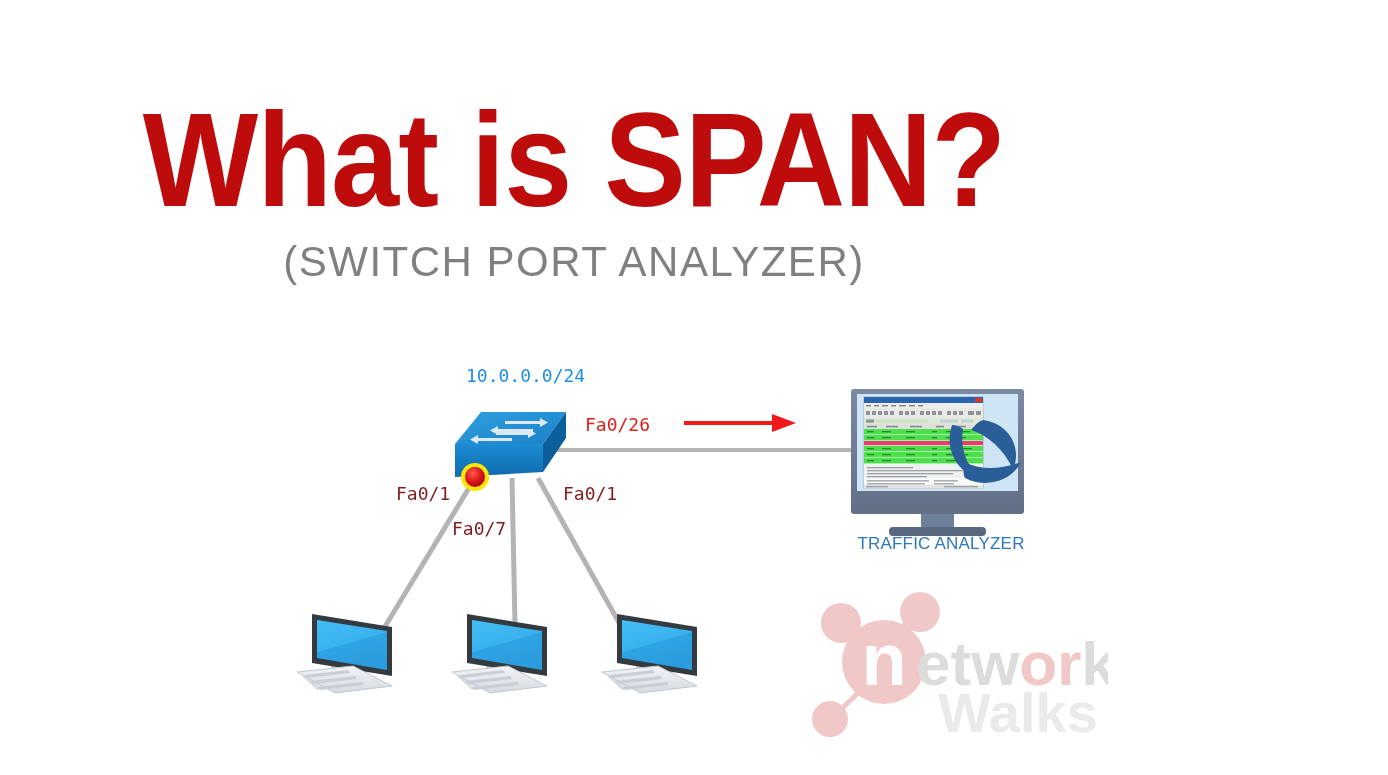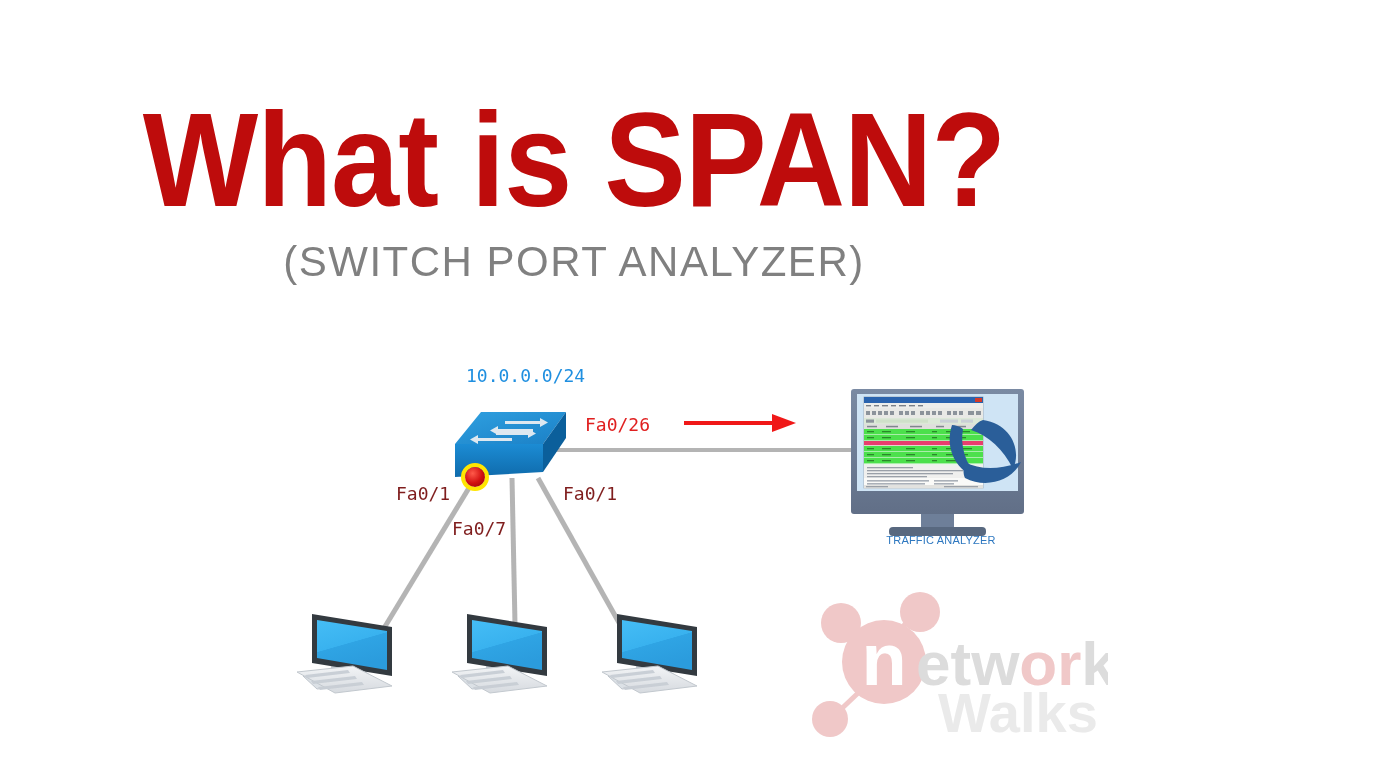--- a/index.html
+++ b/index.html
@@ -76,21 +76,21 @@
   .net-label.fa0-2    { left: 452px; top: 518px; }
   .net-label.fa0-3    { left: 563px; top: 483px; }
 
   #analyzer-caption {
     position: absolute;
     left: 856px;
     top: 534px;
     width: 170px;
     text-align: center;
     font-family: "Liberation Sans", sans-serif;
-    font-size: 11px;
+    font-size: 17px;
     color: #2E78C0;
     letter-spacing: 0.2px;
     white-space: nowrap;
   }
 
   
   #watermark {
     position: absolute;
     left: 808px;
     top: 592px;

